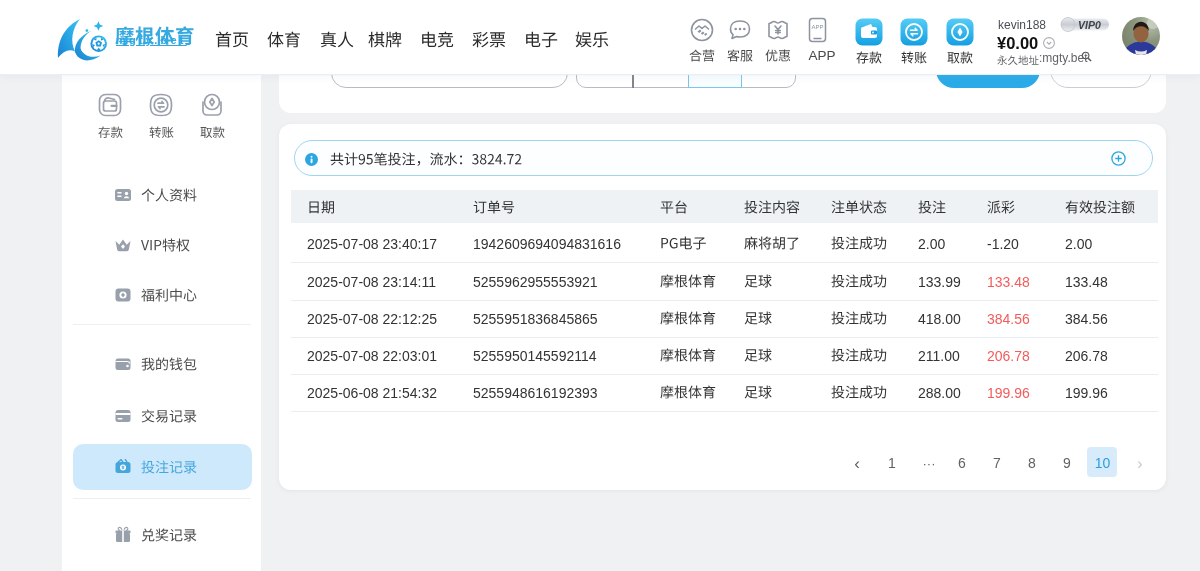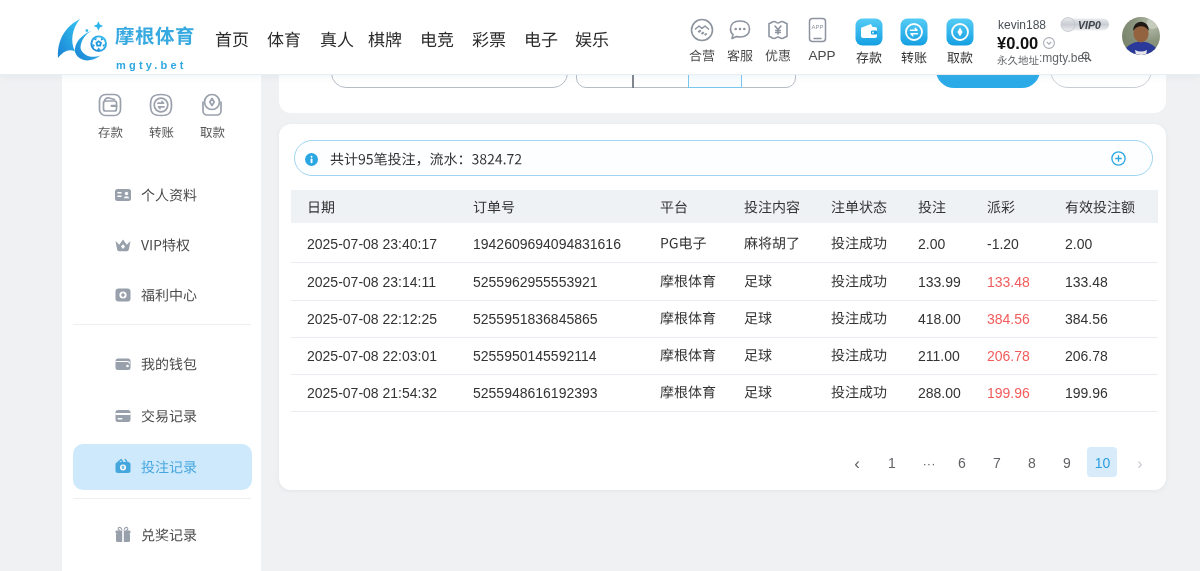--- a/index.html
+++ b/index.html
@@ -438,21 +438,21 @@
       <g transform="matrix(1,0,0,-1,0,880)">
         <use href="#g27" x="0"></use>
         <use href="#g28" x="1000"></use>
         <use href="#g69" x="2000"></use>
         <use href="#g70" x="3000"></use>
       </g>
     </svg></div>
 <div style="position:absolute;top:348.4px;font-size:14.0px;color:#333;font-weight:normal;line-height:16.2px;font-family:'Liberation Sans',sans-serif;white-space:nowrap;left:918.0px;">211.00</div>
 <div style="position:absolute;top:348.4px;font-size:14.0px;color:#f25c5c;font-weight:normal;line-height:16.2px;font-family:'Liberation Sans',sans-serif;white-space:nowrap;left:987.0px;">206.78</div>
 <div style="position:absolute;top:348.4px;font-size:14.0px;color:#333;font-weight:normal;line-height:16.2px;font-family:'Liberation Sans',sans-serif;white-space:nowrap;left:1065.0px;">206.78</div>
-<div style="position:absolute;top:385.4px;font-size:14.0px;color:#333;font-weight:normal;line-height:16.2px;font-family:'Liberation Sans',sans-serif;white-space:nowrap;left:307.0px;">2025-07-08 21:54:32</div>
+<div style="position:absolute;top:385.4px;font-size:14.0px;color:#333;font-weight:normal;line-height:16.2px;font-family:'Liberation Sans',sans-serif;white-space:nowrap;left:307.0px;">2025-06-08 21:54:32</div>
 <div style="position:absolute;top:385.4px;font-size:14.0px;color:#333;font-weight:normal;line-height:16.2px;font-family:'Liberation Sans',sans-serif;white-space:nowrap;left:473.0px;">5255948616192393</div>
 <div style="position:absolute;left:660.0px;top:385.0px;width:56.0px;height:14.0px"><svg style="width:56.0px;height:14.0px;" viewBox="0 0 4000 1000" fill="#333">
       <g transform="matrix(1,0,0,-1,0,880)">
         <use href="#g71" x="0"></use>
         <use href="#g72" x="1000"></use>
         <use href="#g73" x="2000"></use>
         <use href="#g74" x="3000"></use>
       </g>
     </svg></div>
 <div style="position:absolute;left:744.0px;top:385.0px;width:28.0px;height:14.0px"><svg style="width:28.0px;height:14.0px;" viewBox="0 0 2000 1000" fill="#333">
@@ -508,21 +508,21 @@
 <circle cx="38.9" cy="22.6" r="1.4" fill="#2cb5ec"></circle>
 </svg>
 <div style="position:absolute;left:115px;top:26px;width:80px;height:20px"><svg style="width:79.5px;height:19.5px;" viewBox="0 0 4077 1000" fill="#35a9e0">
       <g transform="matrix(1,0,0,-1,0,880)">
         <use href="#g77" x="0"></use>
         <use href="#g78" x="1026"></use>
         <use href="#g79" x="2051"></use>
         <use href="#g80" x="3077"></use>
       </g>
     </svg></div>
-<div style="position:absolute;top:59px;font-size:11.0px;color:#2fa8e1;font-weight:bold;line-height:12.8px;font-family:'Liberation Sans',sans-serif;white-space:nowrap;letter-spacing:3.2px;left:116.0px;">mgty.bet</div>
+<div style="position:absolute;top:34px;font-size:11.0px;color:#2fa8e1;font-weight:bold;line-height:12.8px;font-family:'Liberation Sans',sans-serif;white-space:nowrap;letter-spacing:3.2px;left:116.0px;text-decoration:underline;">mgty.bet</div>
 <div style="position:absolute;left:215.0px;top:31.0px;width:34.0px;height:17.0px"><svg style="width:34.0px;height:17.0px;" viewBox="0 0 2000 1000" fill="#2b2b2b">
       <g transform="matrix(1,0,0,-1,0,880)">
         <use href="#g81" x="0"></use>
         <use href="#g82" x="1000"></use>
       </g>
     </svg></div>
 <div style="position:absolute;left:267.0px;top:31.0px;width:34.0px;height:17.0px"><svg style="width:34.0px;height:17.0px;" viewBox="0 0 2000 1000" fill="#2b2b2b">
       <g transform="matrix(1,0,0,-1,0,880)">
         <use href="#g73" x="0"></use>
         <use href="#g74" x="1000"></use>

